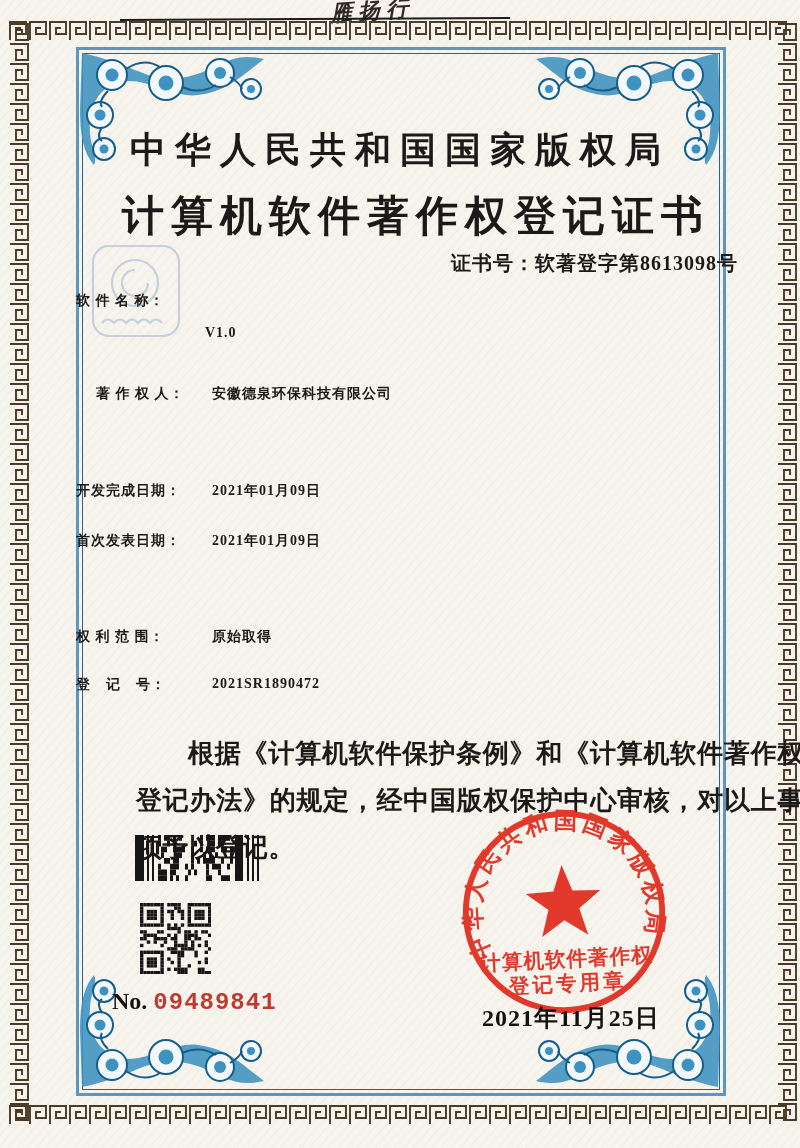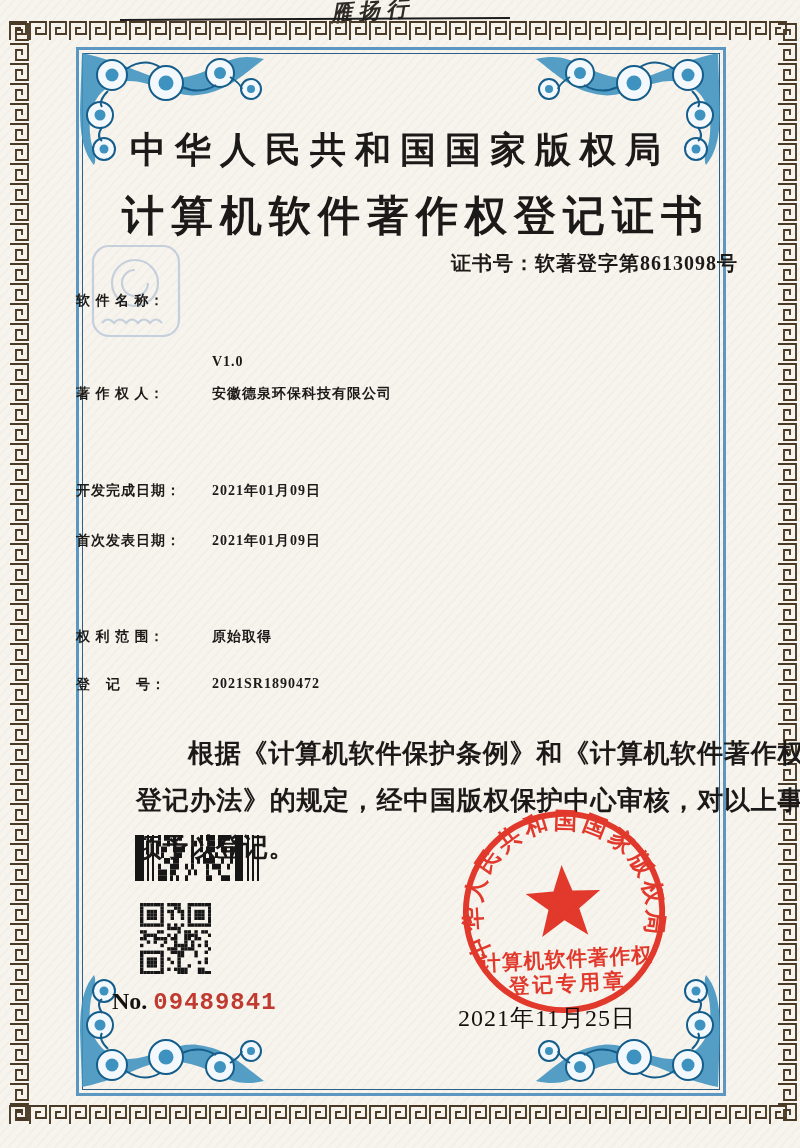--- a/index.html
+++ b/index.html
@@ -53,38 +53,38 @@
     position:absolute;left:16px;top:188px;width:800px;text-align:center;
     font-size:42px;font-weight:bold;color:var(--ink);letter-spacing:7px;z-index:2;
   }
   .certno{
     position:absolute;right:62px;top:250px;font-size:20px;font-weight:bold;color:var(--ink);
     letter-spacing:1px;z-index:2;
   }
   .row{position:absolute;left:76px;font-size:14px;font-weight:bold;color:var(--ink);z-index:2;width:640px;}
   .row .label{letter-spacing:1px;}
   .row .value{position:absolute;left:136px;letter-spacing:1px;white-space:nowrap;}
-  .row .value2{position:absolute;left:136px;top:33px;letter-spacing:1px;margin-top:29px;}
-  .r0{top:292px;} .r1{top:385px;} .r2{top:482px;} .r3{top:532px;}
+  .row .value2{position:absolute;left:129px;top:33px;letter-spacing:1px;}
+  .r0{top:292px;} .r1{top:385px;padding-left:20px;} .r2{top:482px;} .r3{top:532px;}
   .r4{top:580px;} .r5{top:628px;} .r6{top:676px;}
   .statement{
     position:absolute;left:88px;top:730px;width:668px;z-index:2;
     font-size:26px;font-weight:bold;color:var(--ink);line-height:47px;
     text-indent:2em;text-align:justify;letter-spacing:.5px;margin-left:48px;
   }
   .barcode{position:absolute;left:135px;top:835px;line-height:0;z-index:2;}
   .qrcode{position:absolute;left:140px;top:903px;line-height:0;z-index:2;}
   .no-line{position:absolute;left:112px;top:988px;z-index:2;font-size:24px;color:#14110e;font-weight:bold;}
   .no-line .no-value{font-family:"Liberation Mono",monospace;color:var(--number-red);font-weight:bold;letter-spacing:1px;}
   .seal{position:absolute;left:458px;top:806px;z-index:3;opacity:.93;transform:rotate(-3deg);}
   .seal text{fill:var(--seal-red);font-family:"Liberation Serif",serif;font-weight:bold;}
   .seal .ring{font-size:24px;letter-spacing:3px;}
   .seal .l1{font-size:21px;letter-spacing:1px;}
   .seal .l2{font-size:21px;letter-spacing:3px;}
-  .date{position:absolute;left:458px;top:1002px;font-size:24px;font-weight:normal;color:#14110e;letter-spacing:1px;z-index:4;}
+  .date{position:absolute;left:482px;top:1002px;font-size:24px;font-weight:bold;color:#14110e;letter-spacing:1px;z-index:4;}
 </style>
 </head>
 <body>
 
 <div class="page">
 
   <div class="handwriting">雁扬行</div>
   <div class="topline"></div>
 
   <div class="meander m-top" id="mTop"><svg width="780" height="22" viewBox="0 0 780 22">

